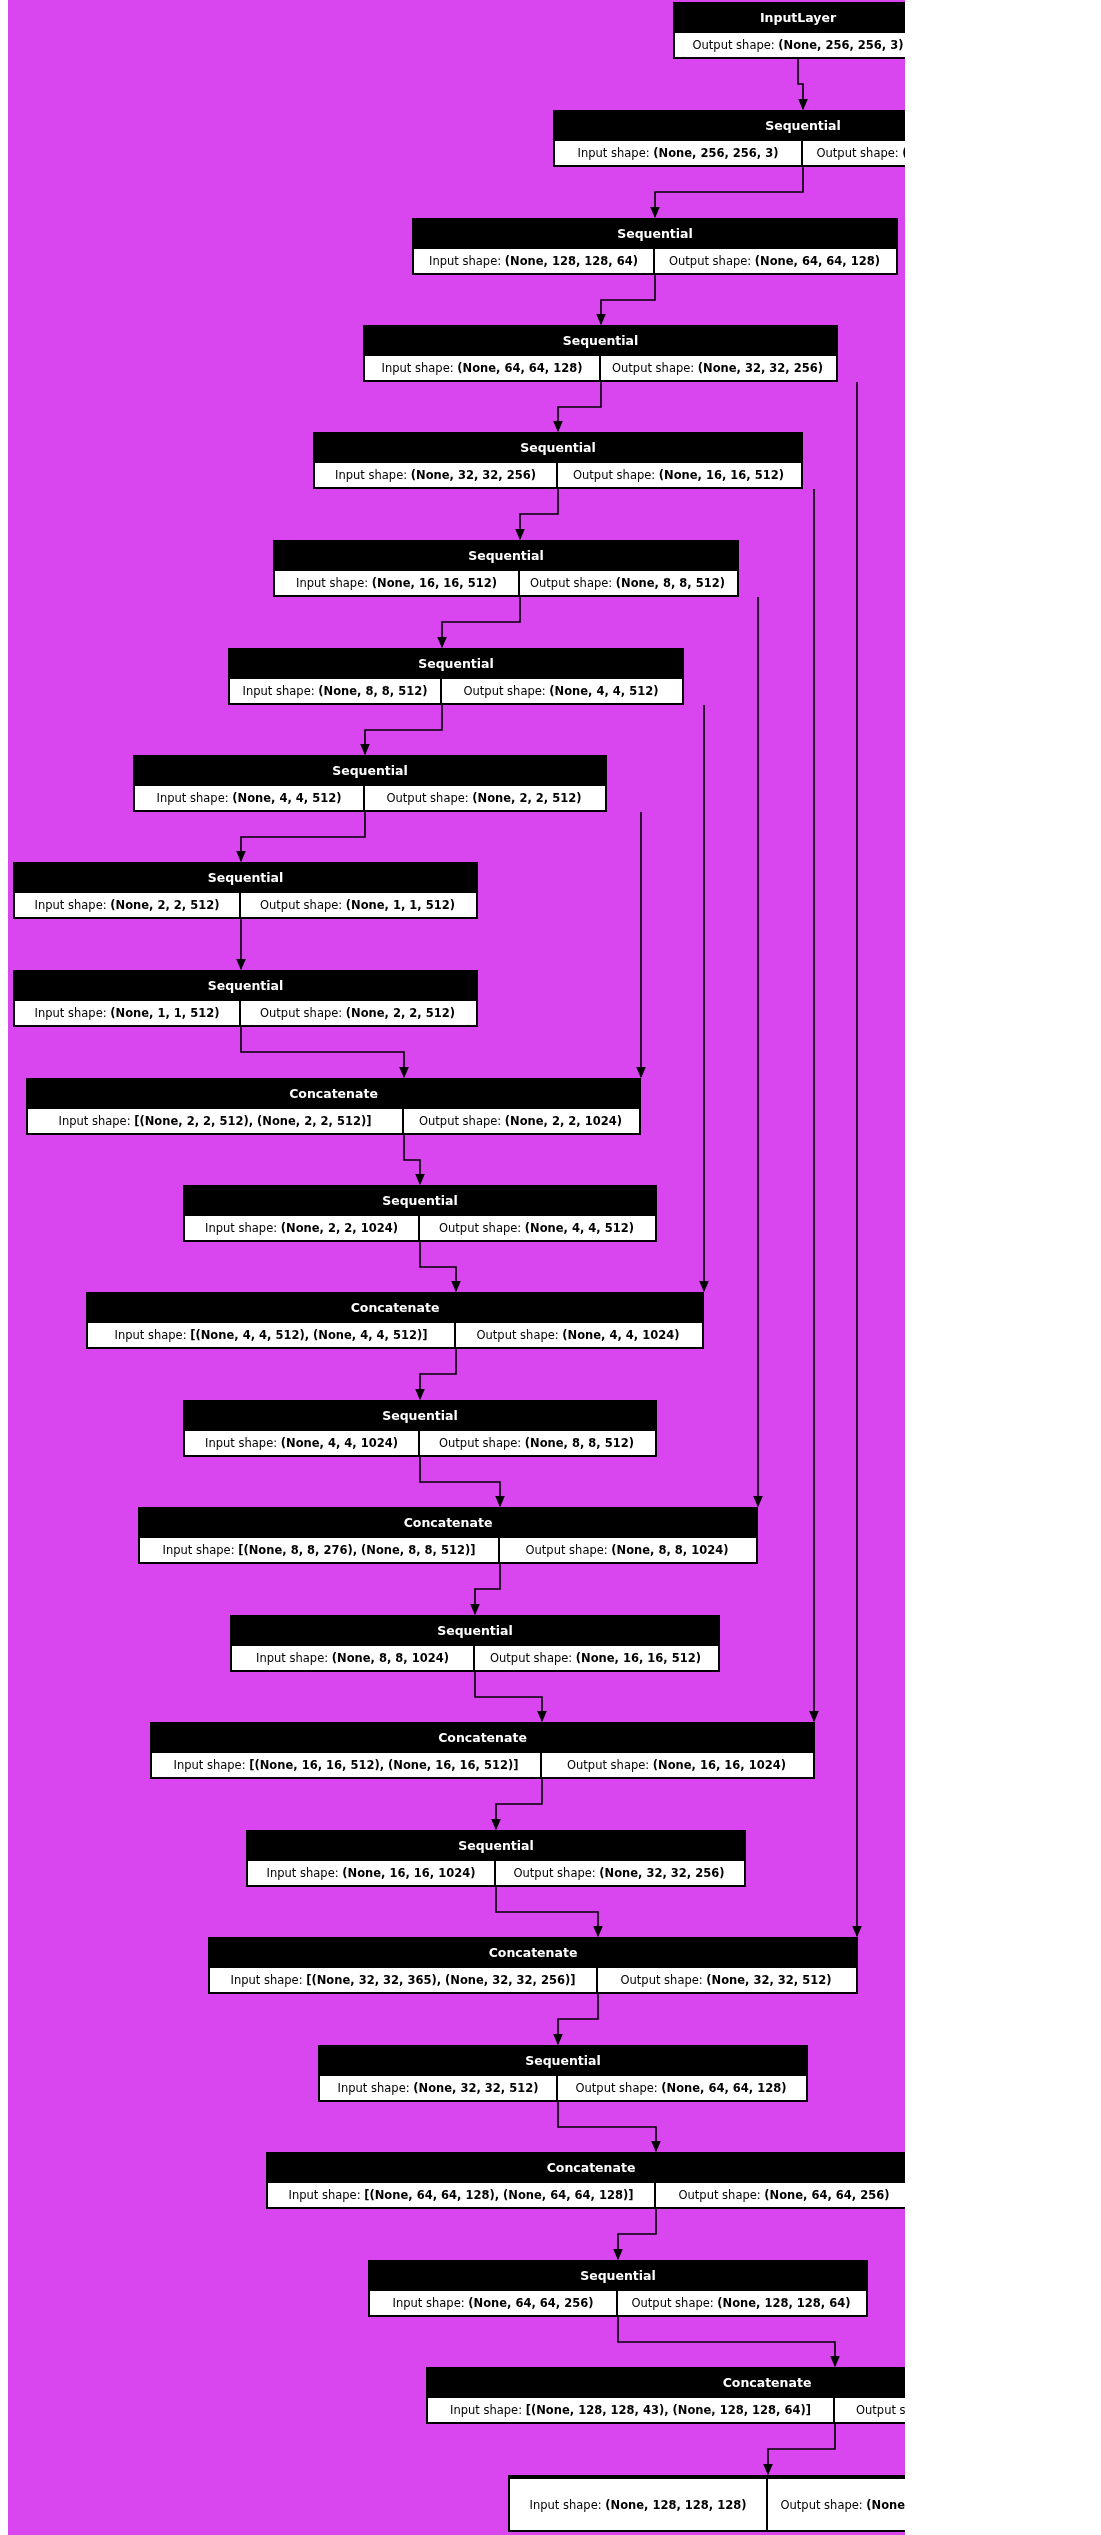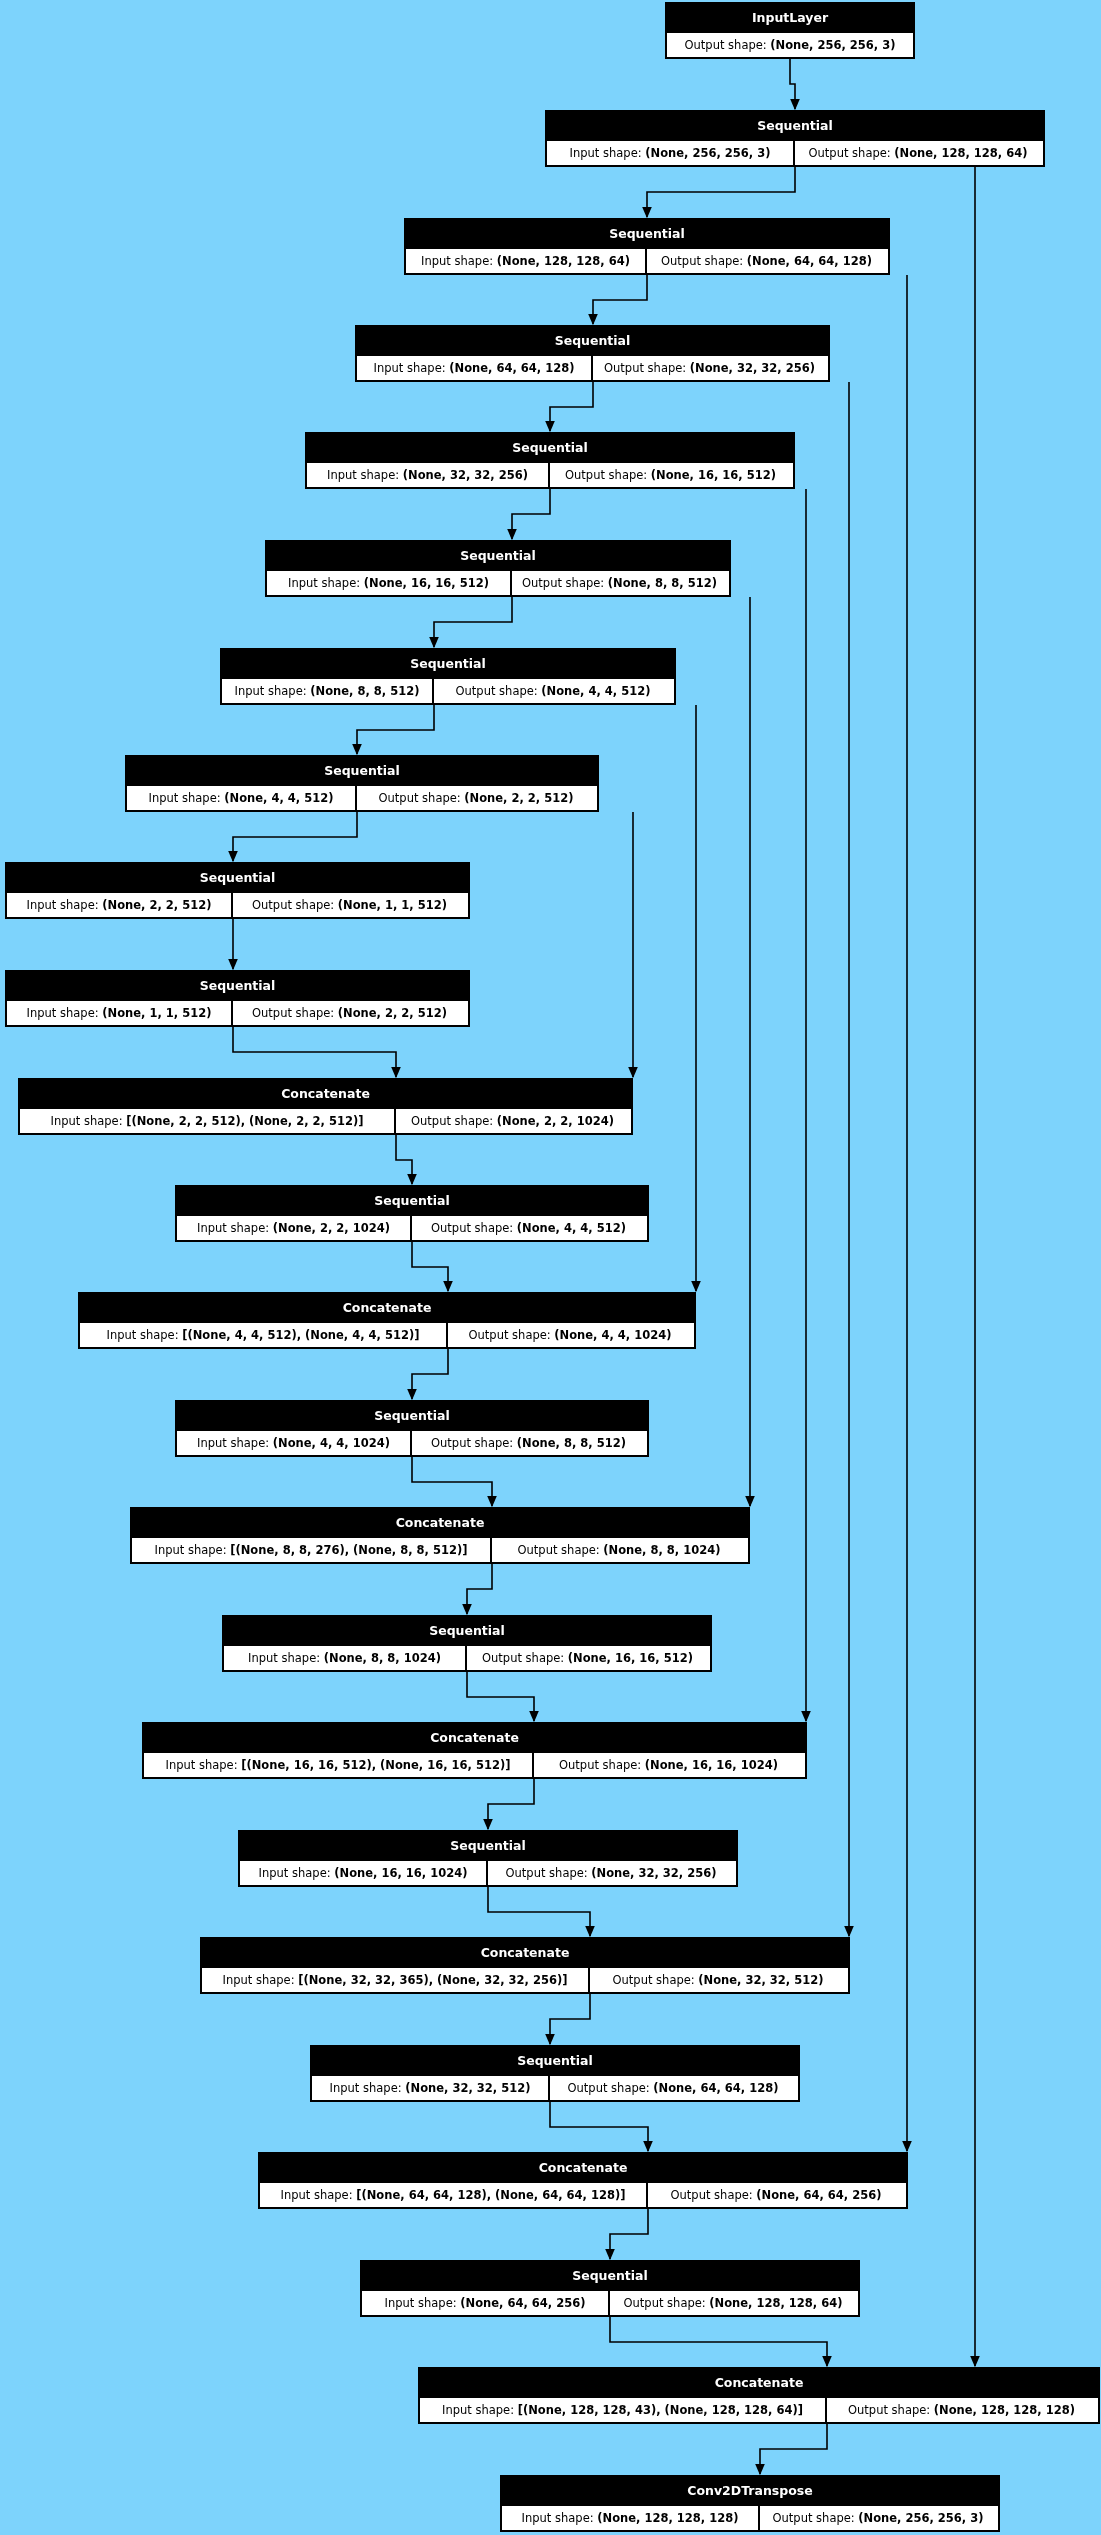--- a/index.html
+++ b/index.html
@@ -3,24 +3,25 @@
 <meta charset="utf-8">
 <title>Keras Model Architecture</title>
 <style>
   html,body{margin:0;padding:0;background:#ffffff;}
   body{
     font-family:"DejaVu Sans","Liberation Sans",sans-serif;
     -webkit-font-smoothing:antialiased;
   }
   #canvas{
     position:relative;
-    width:1101px;
+    width:897px;
     height:2535px;
-    background:#7dd3fc;
+    background:#d946ef;
     overflow:hidden;
+    margin-left:8px;
   }
   
   #edges{
     position:absolute;
     left:0;top:0;
     width:1101px;height:2535px;
     pointer-events:none;
   }
   
   .node{
@@ -266,20 +267,19 @@
         </div>
       </div>
       <div class="node" style="left: 418px; top: 2367px; width: 682px; height: 57px;">
         <div class="node-title" style="height: 27px; font-size: 12.5px;">Concatenate</div>
         <div class="node-shapes">
           <div class="shape-cell in" style="flex: 0 0 407px; font-size: 11.5px;"><span class="lbl">Input shape:</span>&nbsp;<span class="val">[(None, 128, 128, 43), (None, 128, 128, 64)]</span></div>
           <div class="shape-cell only" style="flex: 0 0 269px; font-size: 11.5px;"><span class="lbl">Output shape:</span>&nbsp;<span class="val">(None, 128, 128, 128)</span></div>
         </div>
       </div>
       <div class="node" style="left: 500px; top: 2475px; width: 500px; height: 57px;">
-        <div class="node-title" style="height: 27px; font-size: 12.5px;">Conv2DTranspose</div>
         <div class="node-shapes">
           <div class="shape-cell in" style="flex: 0 0 258px; font-size: 11.5px;"><span class="lbl">Input shape:</span>&nbsp;<span class="val">(None, 128, 128, 128)</span></div>
           <div class="shape-cell only" style="flex: 0 0 236px; font-size: 11.5px;"><span class="lbl">Output shape:</span>&nbsp;<span class="val">(None, 256, 256, 3)</span></div>
         </div>
       </div>
     </div>
 </div>
 
 </body></html>

